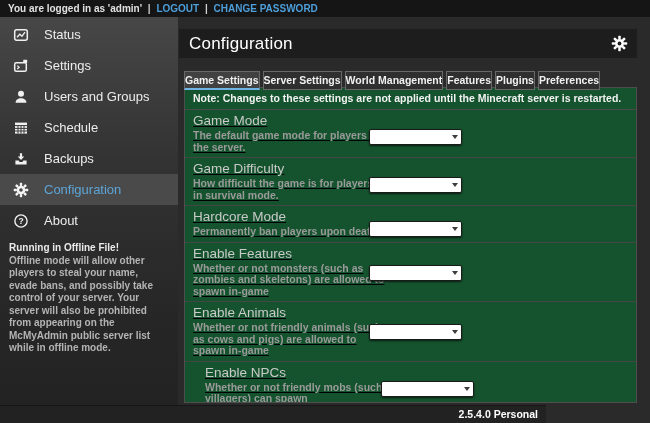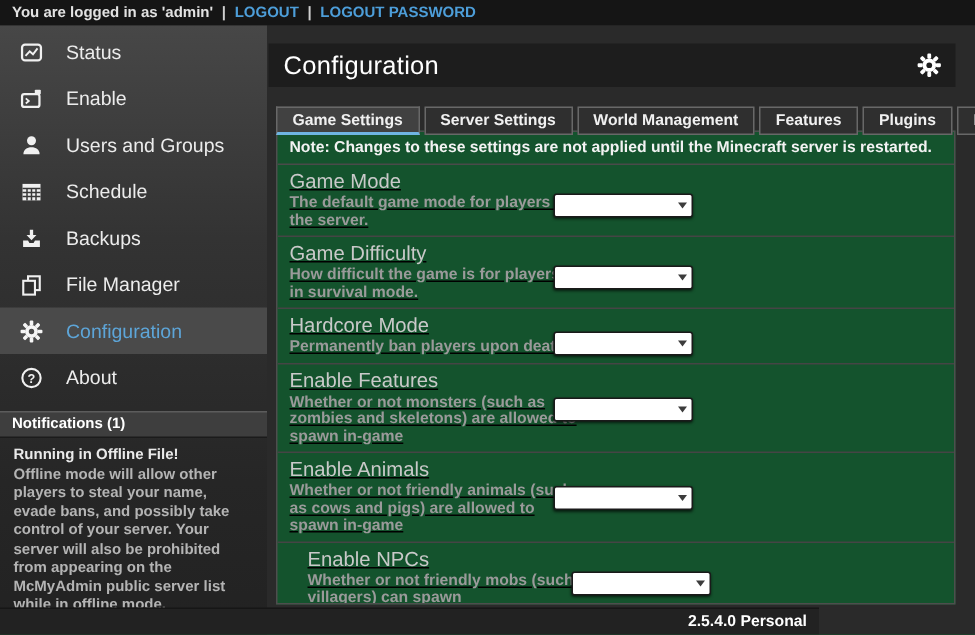--- a/index.html
+++ b/index.html
@@ -43,21 +43,21 @@
   .main { position:absolute; left:178px; top:17px; right:0; bottom:18px; background:#2a2a2a; }
   .main-header {
     position:absolute; left:1px; right:13px; top:12px; height:29px;
     background:#1d1d1d; color:#fff; display:flex; align-items:center;
   }
   .main-title { font-size:17px; padding-left:10px; flex:1; font-weight:normal; letter-spacing:.2px; }
   .gear-btn { width:17px; height:17px; margin-right:9px; cursor:pointer; }
   .tabs { position:absolute; left:6px; top:54px; display:flex; z-index:2; }
   .tab {
     font-size:10.5px; font-weight:bold; color:#f0f0f0; background:#2f2f2f;
-    border:1px solid #686868; padding:2px 10px 3px; margin-right:3px;
+    border:1px solid #686868; padding:2px 0 3px; margin-right:3px;
     white-space:nowrap; cursor:pointer;
   }
   .tab.active {
     background:#414141; border-bottom:2px solid #6fb4e2; padding-bottom:1px;
   }
   .tab-panel {
     position:absolute; left:6px; right:13px; top:70px; bottom:2px;
     border:1px solid #4e4e4e; background:#14532d; overflow:hidden; z-index:1;
   }
   .note {
@@ -89,21 +89,21 @@
   }
 </style>
 </head>
 <body>
 
 <div class="topbar">
   <span>You are logged in as 'admin'</span>
   <span class="sep">|</span>
   <span class="lnk">LOGOUT</span>
   <span class="sep">|</span>
-  <span class="lnk">LOGOUT PASSWORD</span>
+  <span class="lnk">CHANGE PASSWORD</span>
 </div>
 
 <div class="sidebar">
   <div class="nav">
 
     <div class="nav-item">
       <span class="ico">
         <svg viewBox="0 0 16 16" width="16" height="16">
           <rect x="1.7" y="2.7" width="12.6" height="10.6" rx="2" fill="none" stroke="#f0f0f0" stroke-width="1.5"></rect>
           <polyline points="4,10.2 6.8,7.2 9,9.2 12,5.2" fill="none" stroke="#f0f0f0" stroke-width="1.3"></polyline>
@@ -113,21 +113,21 @@
     </div>
 
     <div class="nav-item">
       <span class="ico">
         <svg viewBox="0 0 16 16" width="16" height="16">
           <rect x="1.7" y="4.7" width="11.6" height="8.6" rx="1.5" fill="none" stroke="#f0f0f0" stroke-width="1.5"></rect>
           <polyline points="4.2,7.6 6.2,9.3 4.2,11" fill="none" stroke="#f0f0f0" stroke-width="1.2"></polyline>
           <rect x="10.2" y="1.8" width="4" height="3.1" rx="0.6" fill="#f0f0f0"></rect>
         </svg>
       </span>
-      <span>Enable</span>
+      <span>Settings</span>
     </div>
 
     <div class="nav-item">
       <span class="ico">
         <svg viewBox="0 0 16 16" width="16" height="16" fill="#f0f0f0">
           <circle cx="8" cy="4.8" r="3"></circle>
           <path d="M2.6 13.8c0-3 2.4-4.6 5.4-4.6s5.4 1.6 5.4 4.6z"></path>
         </svg>
       </span>
       <span>Users and Groups</span>
@@ -153,29 +153,20 @@
     <div class="nav-item">
       <span class="ico">
         <svg viewBox="0 0 16 16" width="16" height="16" fill="#f0f0f0">
           <path d="M6.9 2.2h2.2v3.4h2.2L8 9.1 4.7 5.6h2.2z"></path>
           <path d="M2.4 9.4v4.2h11.2V9.4h-3.3l-.9 1.6H6.6l-.9-1.6z"></path>
         </svg>
       </span>
       <span>Backups</span>
     </div>
 
-    <div class="nav-item">
-      <span class="ico">
-        <svg viewBox="0 0 16 16" width="16" height="16">
-          <rect x="5.7" y="2.2" width="7.8" height="9.2" fill="none" stroke="#f0f0f0" stroke-width="1.4"></rect>
-          <rect x="2.5" y="5.2" width="7.8" height="9.2" fill="#2e2e2e" stroke="#f0f0f0" stroke-width="1.4"></rect>
-        </svg>
-      </span>
-      <span>File Manager</span>
-    </div>
 
     <div class="nav-item active">
       <span class="ico">
         <svg viewBox="0 0 16 16" width="16" height="16">
           <g fill="#f5f5f5">
             <circle cx="8" cy="8" r="4.3"></circle>
             <g>
               <rect x="6.8" y="0.7" width="2.4" height="3.2" rx="0.7"></rect>
               <rect x="6.8" y="0.7" width="2.4" height="3.2" rx="0.7" transform="rotate(45 8 8)"></rect>
               <rect x="6.8" y="0.7" width="2.4" height="3.2" rx="0.7" transform="rotate(90 8 8)"></rect>
@@ -196,21 +187,20 @@
       <span class="ico">
         <svg viewBox="0 0 16 16" width="16" height="16">
           <circle cx="8" cy="8" r="6.1" fill="none" stroke="#f0f0f0" stroke-width="1.4"></circle>
           <text x="8" y="11.2" font-size="8.5" font-weight="bold" text-anchor="middle" fill="#f0f0f0">?</text>
         </svg>
       </span>
       <span>About</span>
     </div>
   </div>
 
-  <div class="notif-header">Notifications (1)</div>
   <div class="notif-body">
     <div class="notif-title">Running in Offline File!</div>
     <div>Offline mode will allow other players to steal your name, evade bans, and possibly take control of your server. Your server will also be prohibited from appearing on the McMyAdmin public server list while in offline mode.</div>
   </div>
 </div>
 
 <div class="main">
 
   <div class="main-header">
     <div class="main-title">Configuration</div>

